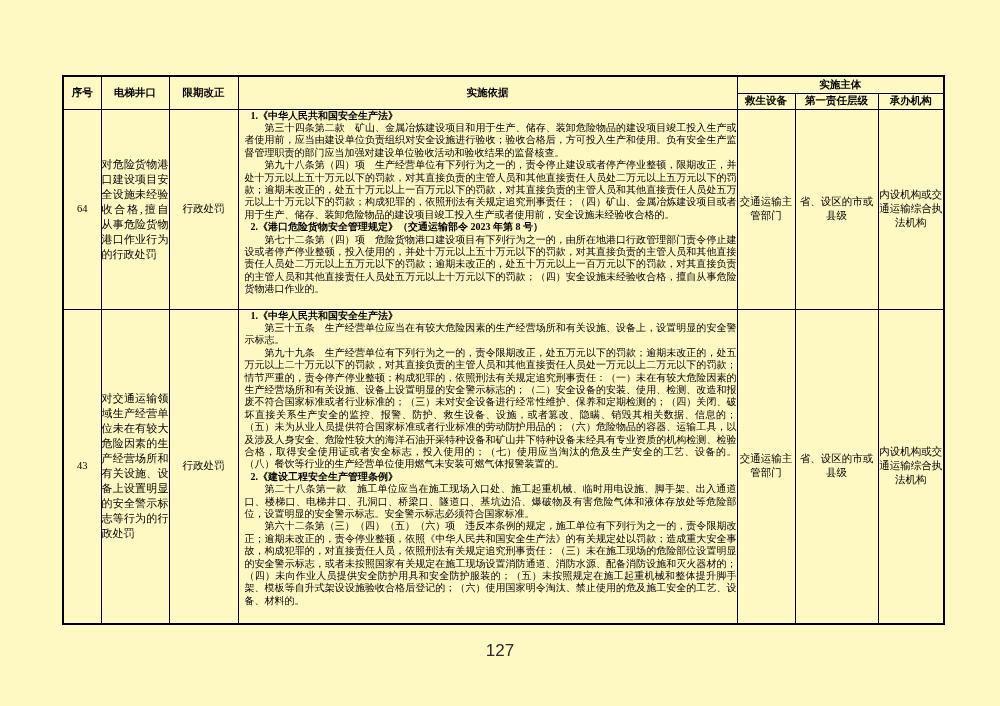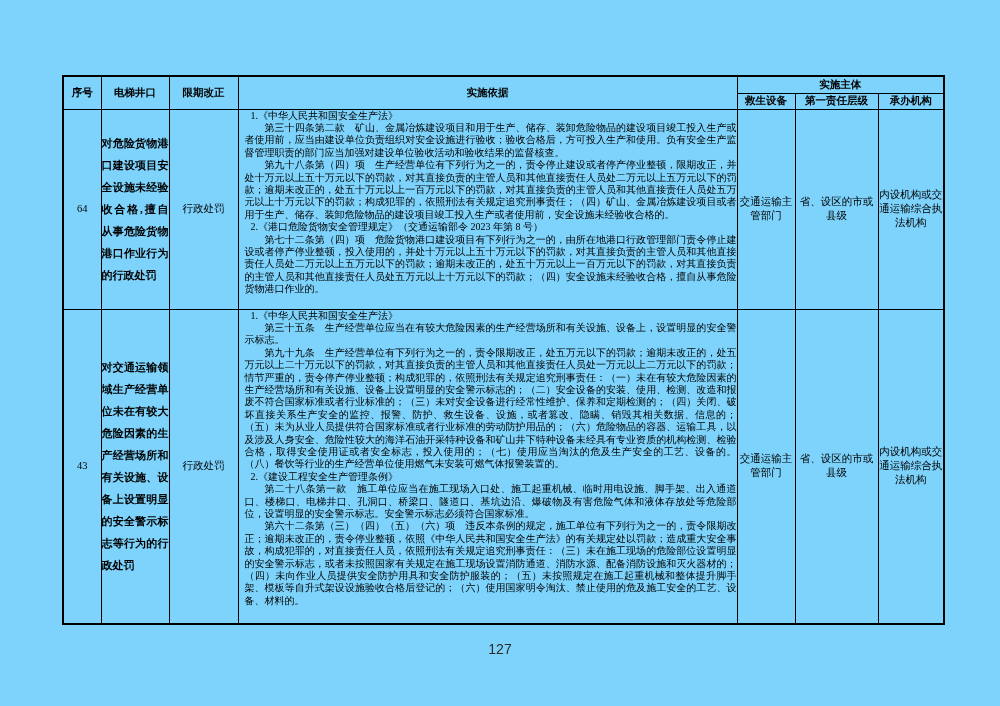--- a/index.html
+++ b/index.html
@@ -8,21 +8,21 @@
     width: 1000px;
     height: 706px;
     background: #ffffff;
     color: #000000;
     font-family: "Liberation Serif", serif;
   }
   .sheet {
     position: relative;
     width: 1000px;
     height: 706px;
-    background: #7dd3fc;
+    background: #fef9c3;
     overflow: hidden;
   }
   table.doc-table {
     position: absolute;
     left: 62px;
     top: 75px;
     border-collapse: collapse;
     table-layout: fixed;
     border: 2px solid #000;
   }
@@ -57,51 +57,50 @@
     text-align: center;
     vertical-align: middle;
     line-height: 1.35;
     padding: 1px 2px;
   }
   td.name-cell {
     font-size: 11px;
     text-align: justify;
     text-justify: inter-character;
     vertical-align: middle;
-    line-height: 22px;
+    line-height: 15px;
     padding: 2px 4px;
-    font-weight: bold;
   }
   td.basis-cell {
     vertical-align: top;
     padding: 1px 3px 0 2px;
   }
   td.basis-cell p {
     margin: 0;
     font-size: 10px;
     line-height: 12.4px;
     text-align: justify;
     text-justify: inter-ideograph;
   }
   td.basis-cell p.law {
-    font-weight: normal;
+    font-weight: bold;
     text-indent: 1.2em;
   }
   td.basis-cell p.clause {
     text-indent: 2em;
     padding-left: 6px;
   }
   .page-number {
     position: absolute;
     left: 0;
     top: 641px;
     width: 1000px;
     text-align: center;
     font-family: "Liberation Sans", sans-serif;
-    font-size: 14px;
+    font-size: 17px;
     color: #2a2a2a;
   }
 </style>
 </head>
 <body>
 
 <div class="sheet">
 
   <table class="doc-table">
     <colgroup>

